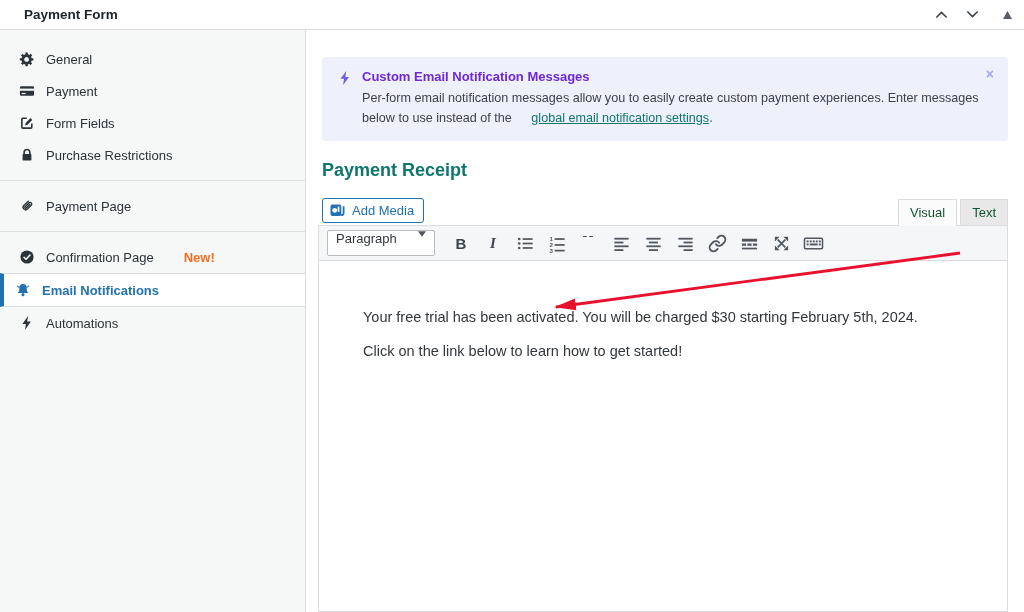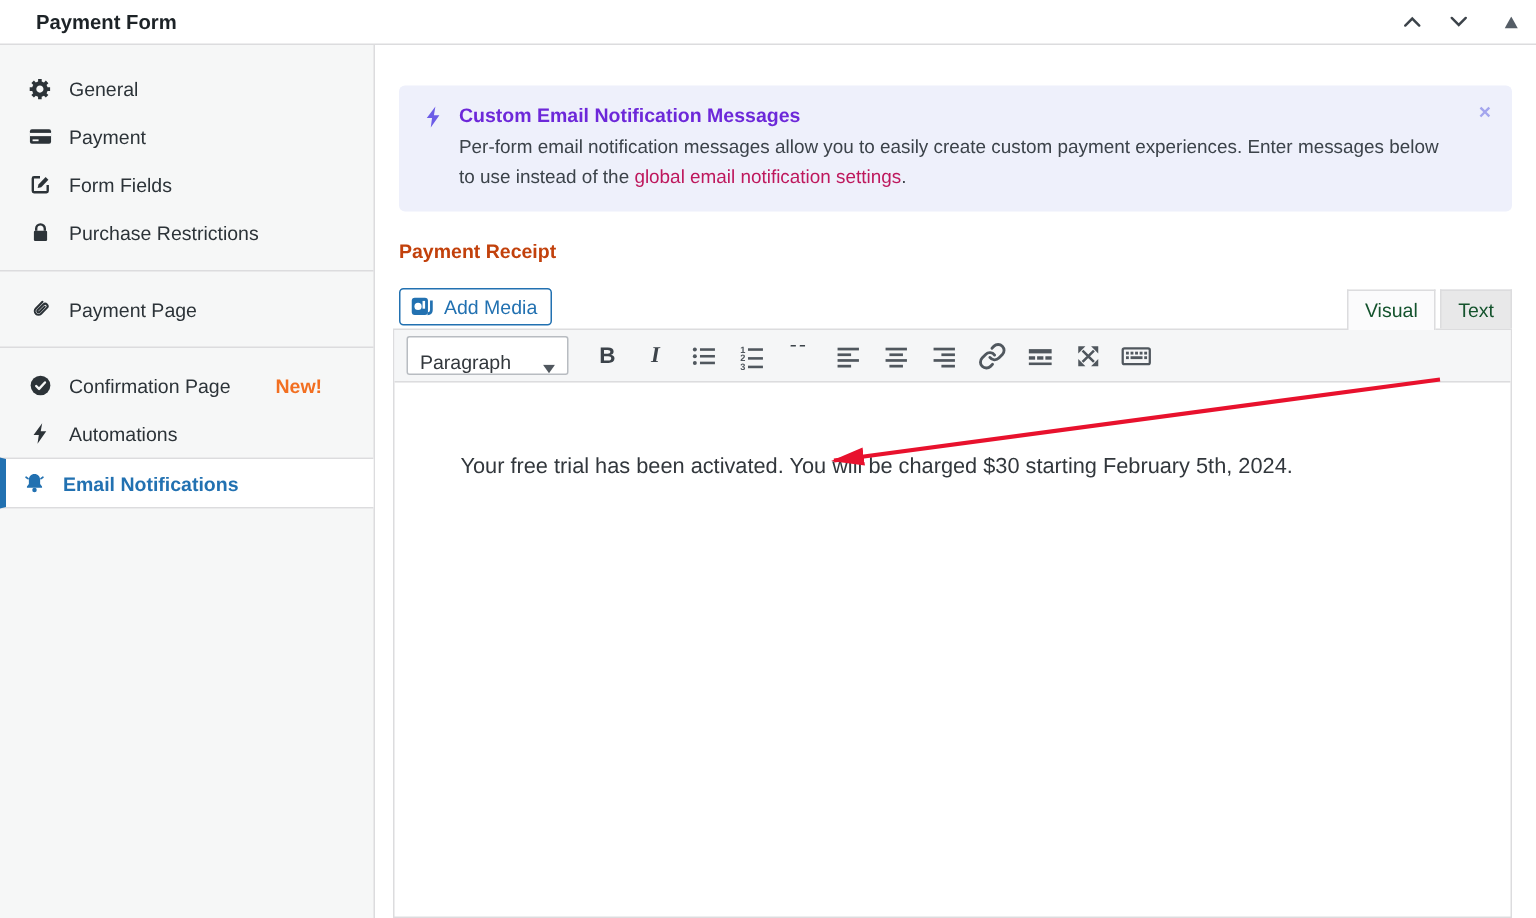--- a/index.html
+++ b/index.html
@@ -12,21 +12,21 @@
   .topbar {
     height: 30px; background:#fff; border-bottom:1px solid #dcdcde;
     display:flex; align-items:center; padding:0 10px 0 24px;
   }
   .topbar-title { font-weight:700; font-size:13.5px; color:#1d2327; }
   .topbar-controls { margin-left:auto; display:flex; align-items:center; gap:10px; }
   .icon-btn { background:none; border:none; cursor:pointer; display:flex; align-items:center; justify-content:center; padding:2px; }
   
   .layout { display:flex; height:582px; }
   .sidebar {
-    width:250px; background:#f6f7f7; border-right:1px solid #dcdcde;
+    width:306px; background:#f6f7f7; border-right:1px solid #dcdcde;
     padding-top:13px; flex-shrink:0;
   }
   .side-item {
     height:32px; display:flex; align-items:center; gap:11px;
     padding-left:15px; color:#2c3338; font-weight:500; cursor:pointer;
     border-left:4px solid transparent;
   }
   .side-item .lbl { font-size:13px; }
   .side-item.active {
     background:#fff; border-left:4px solid #2271b1; color:#2271b1;
@@ -37,26 +37,26 @@
   .side-divider { border-top:1px solid #dcdcde; margin:9px 0; }
   .badge-new { color:#f26f21; font-weight:700; margin-left:19px; font-size:13px; }
   
   .main { flex:1; padding:27px 16px 0 12px; display:flex; flex-direction:column; min-width:0; }
   .banner {
     background:#eef0fb; border-radius:4px; padding:12px 16px 13px 16px;
     display:flex; gap:10px; position:relative; margin:0 0 0 4px;
   }
   .banner-title { font-weight:700; font-size:13px; color:#6d28d9; margin-bottom:5px; }
   .banner-body { font-size:12.6px; color:#3c434a; line-height:1.55; max-width:655px; }
-  .banner-link { color:#be185d; cursor:pointer; }
+  .banner-link { color:#0f766e; text-decoration:underline; cursor:pointer;margin-left:16px; }
   .banner-close {
     position:absolute; top:10px; right:14px; color:#a3a5ee; font-weight:700;
     font-size:14px; background:none; border:none; cursor:pointer; line-height:1;
   }
-  .field-label { margin:19px 0 0 4px; font-weight:700; font-size:13px; color:#c2410c; }
+  .field-label { margin:19px 0 0 4px; font-weight:700; font-size:18px; color:#0f766e; }
   
   .editor-top {
     display:flex; justify-content:space-between; align-items:flex-end;
     margin-top:16px; height:28px;
   }
   .add-media-btn {
     display:flex; align-items:center; gap:6px; background:#fff;
     border:1px solid #2271b1; border-radius:3px; color:#2271b1;
     font-size:13px; padding:4px 9px 4px 7px; cursor:pointer; margin:0 0 2px 4px;
     font-family:"Liberation Sans",sans-serif;
@@ -69,21 +69,21 @@
   }
   .editor-tab.active { background:#fbfbfc; z-index:3; }
   
   .editor-wrap { border:1px solid #dcdcde; background:#fff; flex:1; min-height:0; display:flex; flex-direction:column; position:relative; z-index:1; }
   .editor-toolbar {
     background:#f5f6f7; border-bottom:1px solid #dcdcde;
     display:flex; align-items:center; padding:4px 8px; gap:4px; height:35px; flex-shrink:0;
   }
   .para-select {
     width:108px; height:26px; background:#fff; border:1px solid #b8bcc1; border-radius:2px;
-    display:flex; align-items:flex-end; justify-content:space-between;
+    display:flex; align-items:flex-start; justify-content:space-between;
     padding:0 8px; font-size:13px; color:#32373c; cursor:pointer; margin-right:10px;
   }
   .tb-btn {
     width:24px; height:26px; display:flex; align-items:center; justify-content:center;
     background:none; border:none; cursor:pointer; color:#50575e; margin-right:4px;
   }
   .tb-bold { font-weight:800; font-size:15px; color:#3c434a; font-family:"Liberation Sans",sans-serif; }
   .tb-italic { font-style:italic; font-size:15px; font-weight:600; color:#3c434a; font-family:"Liberation Serif",serif; }
   .tb-quote { font-family:"DejaVu Serif",serif; font-size:27px; font-weight:700; color:#3c434a; line-height:10px; height:14px; overflow:hidden; display:block; }
   .editor-content { flex:1; padding:46px 50px 0 44px; overflow:hidden; }
@@ -178,38 +178,38 @@
       <span>
         <svg width="16" height="16" viewBox="0 0 20 20">
             <circle cx="10" cy="10" r="8.2" fill="#2c3338"></circle>
             <path d="M6.4 10.4l2.4 2.4 4.9-5.3" fill="none" stroke="#f6f7f7" stroke-width="2" stroke-linecap="round" stroke-linejoin="round"></path>
           </svg>
       </span>
       <span class="lbl">Confirmation Page</span>
       <span class="badge-new">New!</span>
     </div>
 
-    <div class="side-item">
-      <span>
-        <svg width="16" height="16" viewBox="0 0 20 20">
-            <path d="M11.4 1.4L4.2 11.2h4.4l-1.1 7.4 7.3-10.4h-4.6l1.2-6.8z" fill="#2c3338"></path>
-          </svg>
-      </span>
-      <span class="lbl">Automations</span>
-    </div>
-
     <div class="side-item active">
       <span>
         <svg width="16" height="16" viewBox="0 0 20 20">
             <path d="M10 2.4c-2.9 0-4.7 2.1-4.7 4.9v3.5L3.7 13v.9h12.6V13l-1.6-2.2V7.3c0-2.8-1.8-4.9-4.7-4.9z" fill="#2271b1"></path>
             <circle cx="10" cy="15.8" r="1.9" fill="#2271b1"></circle>
             <path d="M3 5.2l1.6 1.2M17 5.2l-1.6 1.2" stroke="#2271b1" stroke-width="1.4" stroke-linecap="round"></path>
           </svg>
       </span>
       <span class="lbl">Email Notifications</span>
+    </div>
+
+    <div class="side-item">
+      <span>
+        <svg width="16" height="16" viewBox="0 0 20 20">
+            <path d="M11.4 1.4L4.2 11.2h4.4l-1.1 7.4 7.3-10.4h-4.6l1.2-6.8z" fill="#2c3338"></path>
+          </svg>
+      </span>
+      <span class="lbl">Automations</span>
     </div>
 
   </div>
 
   <div class="main">
 
     <div class="banner">
       <span style="padding-top:1px">
         <svg width="14" height="16" viewBox="0 0 20 22">
             <path d="M11.8 1L3.6 12h5l-1.2 9 8.2-11.6h-5.2L11.8 1z" fill="#6c5ce7"></path>
@@ -356,20 +356,21 @@
                 <rect x="16.6" y="6.8" width="2" height="2" fill="#50575e"></rect>
                 <rect x="3.8" y="10" width="2" height="2" fill="#50575e"></rect>
                 <rect x="7" y="10" width="8.4" height="2" fill="#50575e"></rect>
                 <rect x="16.6" y="10" width="2" height="2" fill="#50575e"></rect>
               </svg>
         </span>
           </button>
       </div>
       <div class="editor-content">
         <p>Your free trial has been activated. You will be charged $30 starting February 5th, 2024.</p>
+        <p>Click on the link below to learn how to get started!</p>
       </div>
     </div>
 
   </div>
 </div>
 
 <svg class="arrow-overlay" width="1024" height="612">
   <defs>
     <marker id="ah" markerWidth="22" markerHeight="14" refX="20" refY="7" orient="auto" markerUnits="userSpaceOnUse">
       <polygon points="0,1 22,7 0,13" fill="#e8112d"></polygon>

